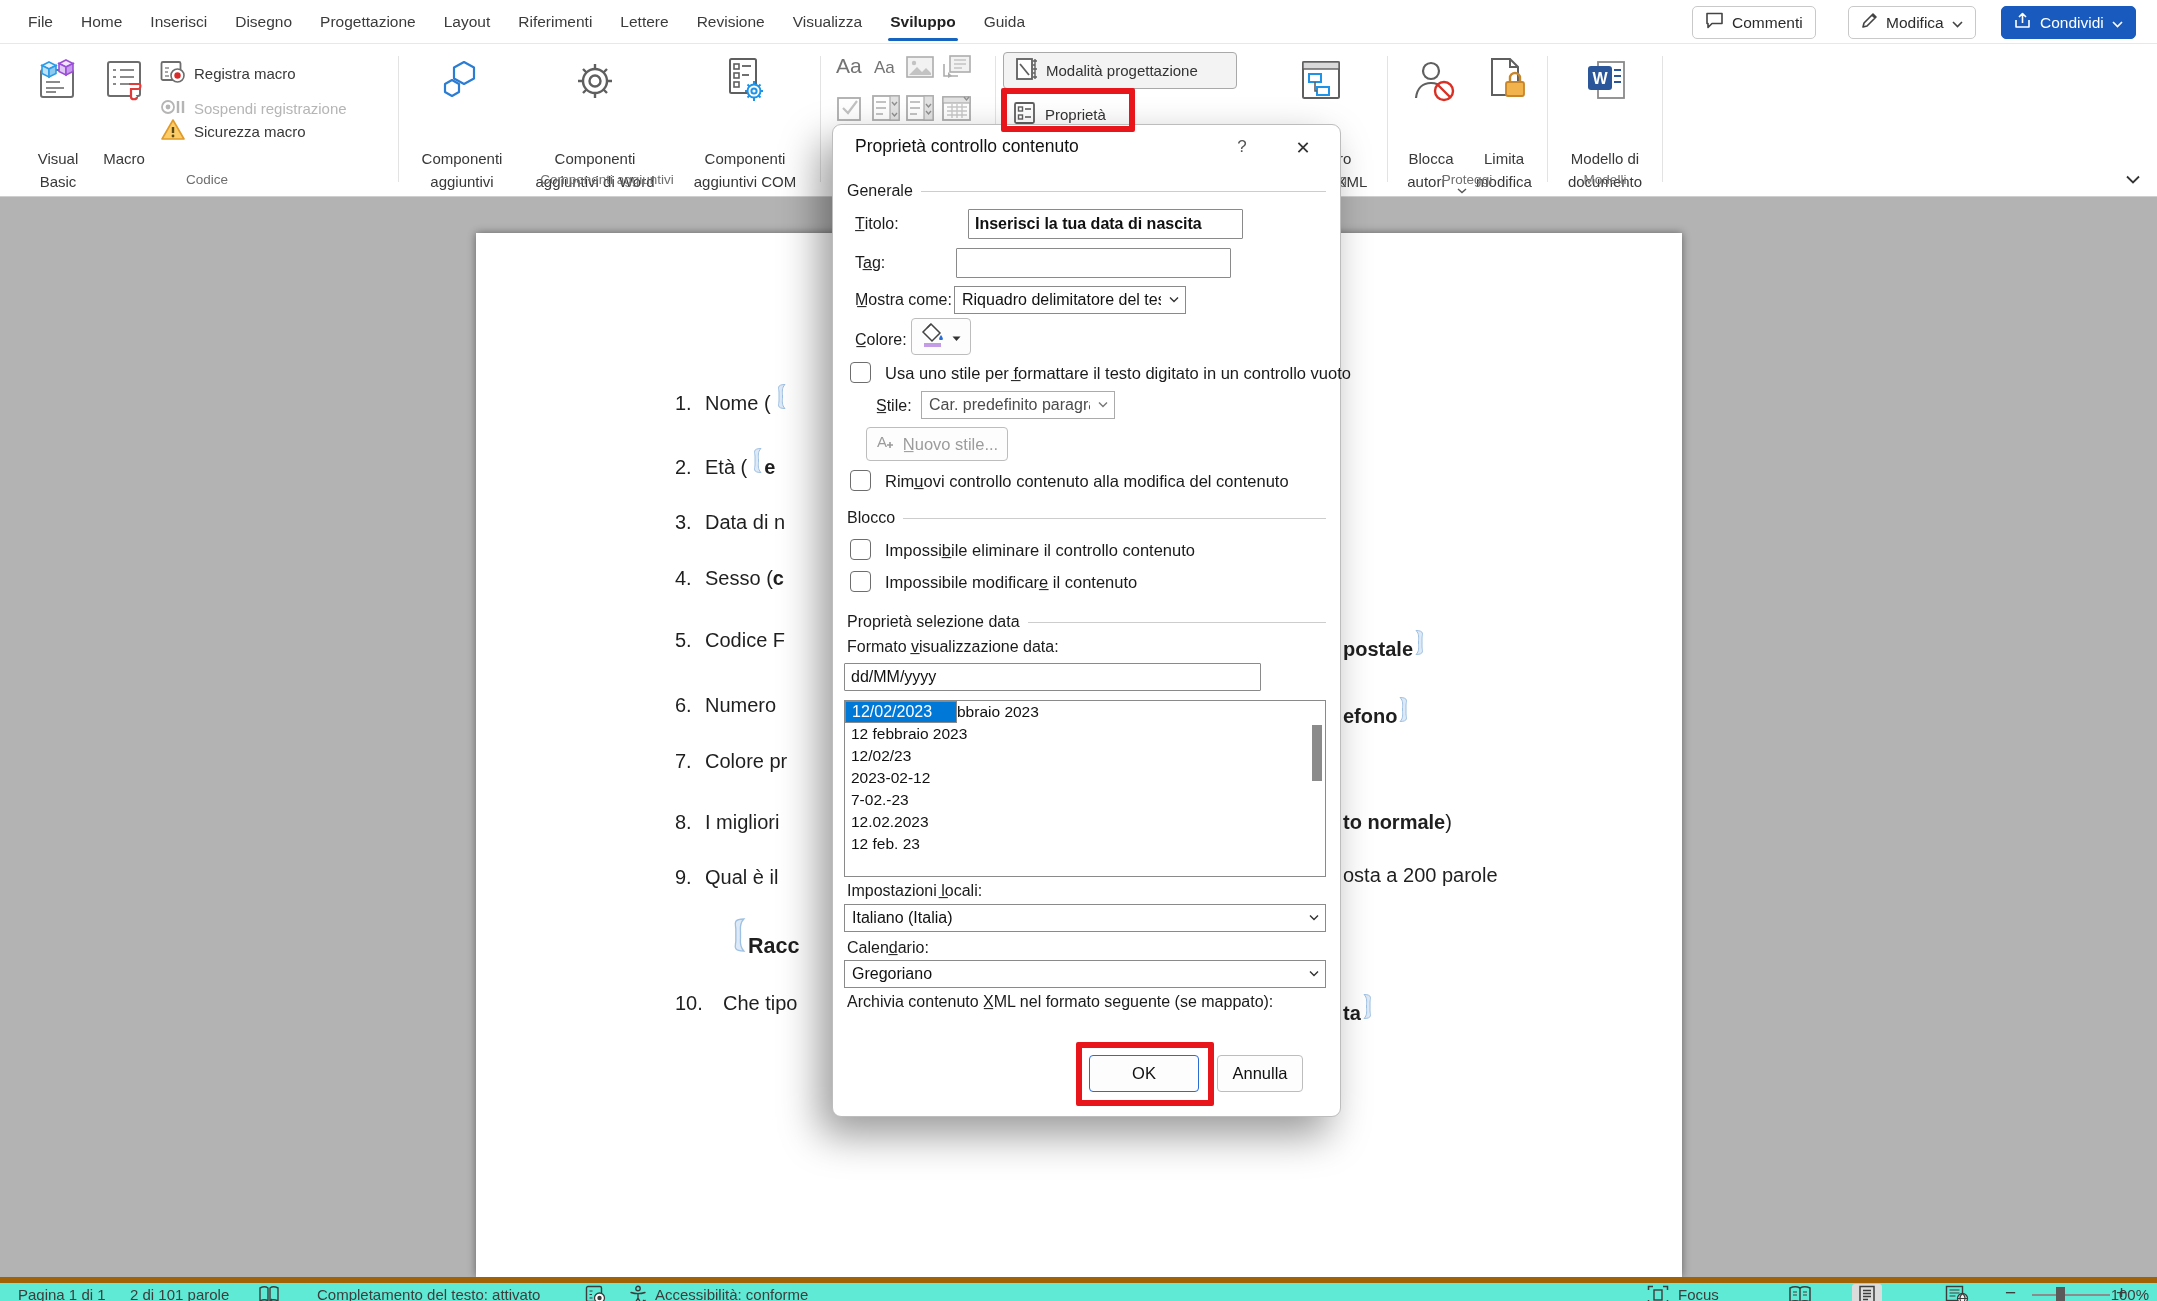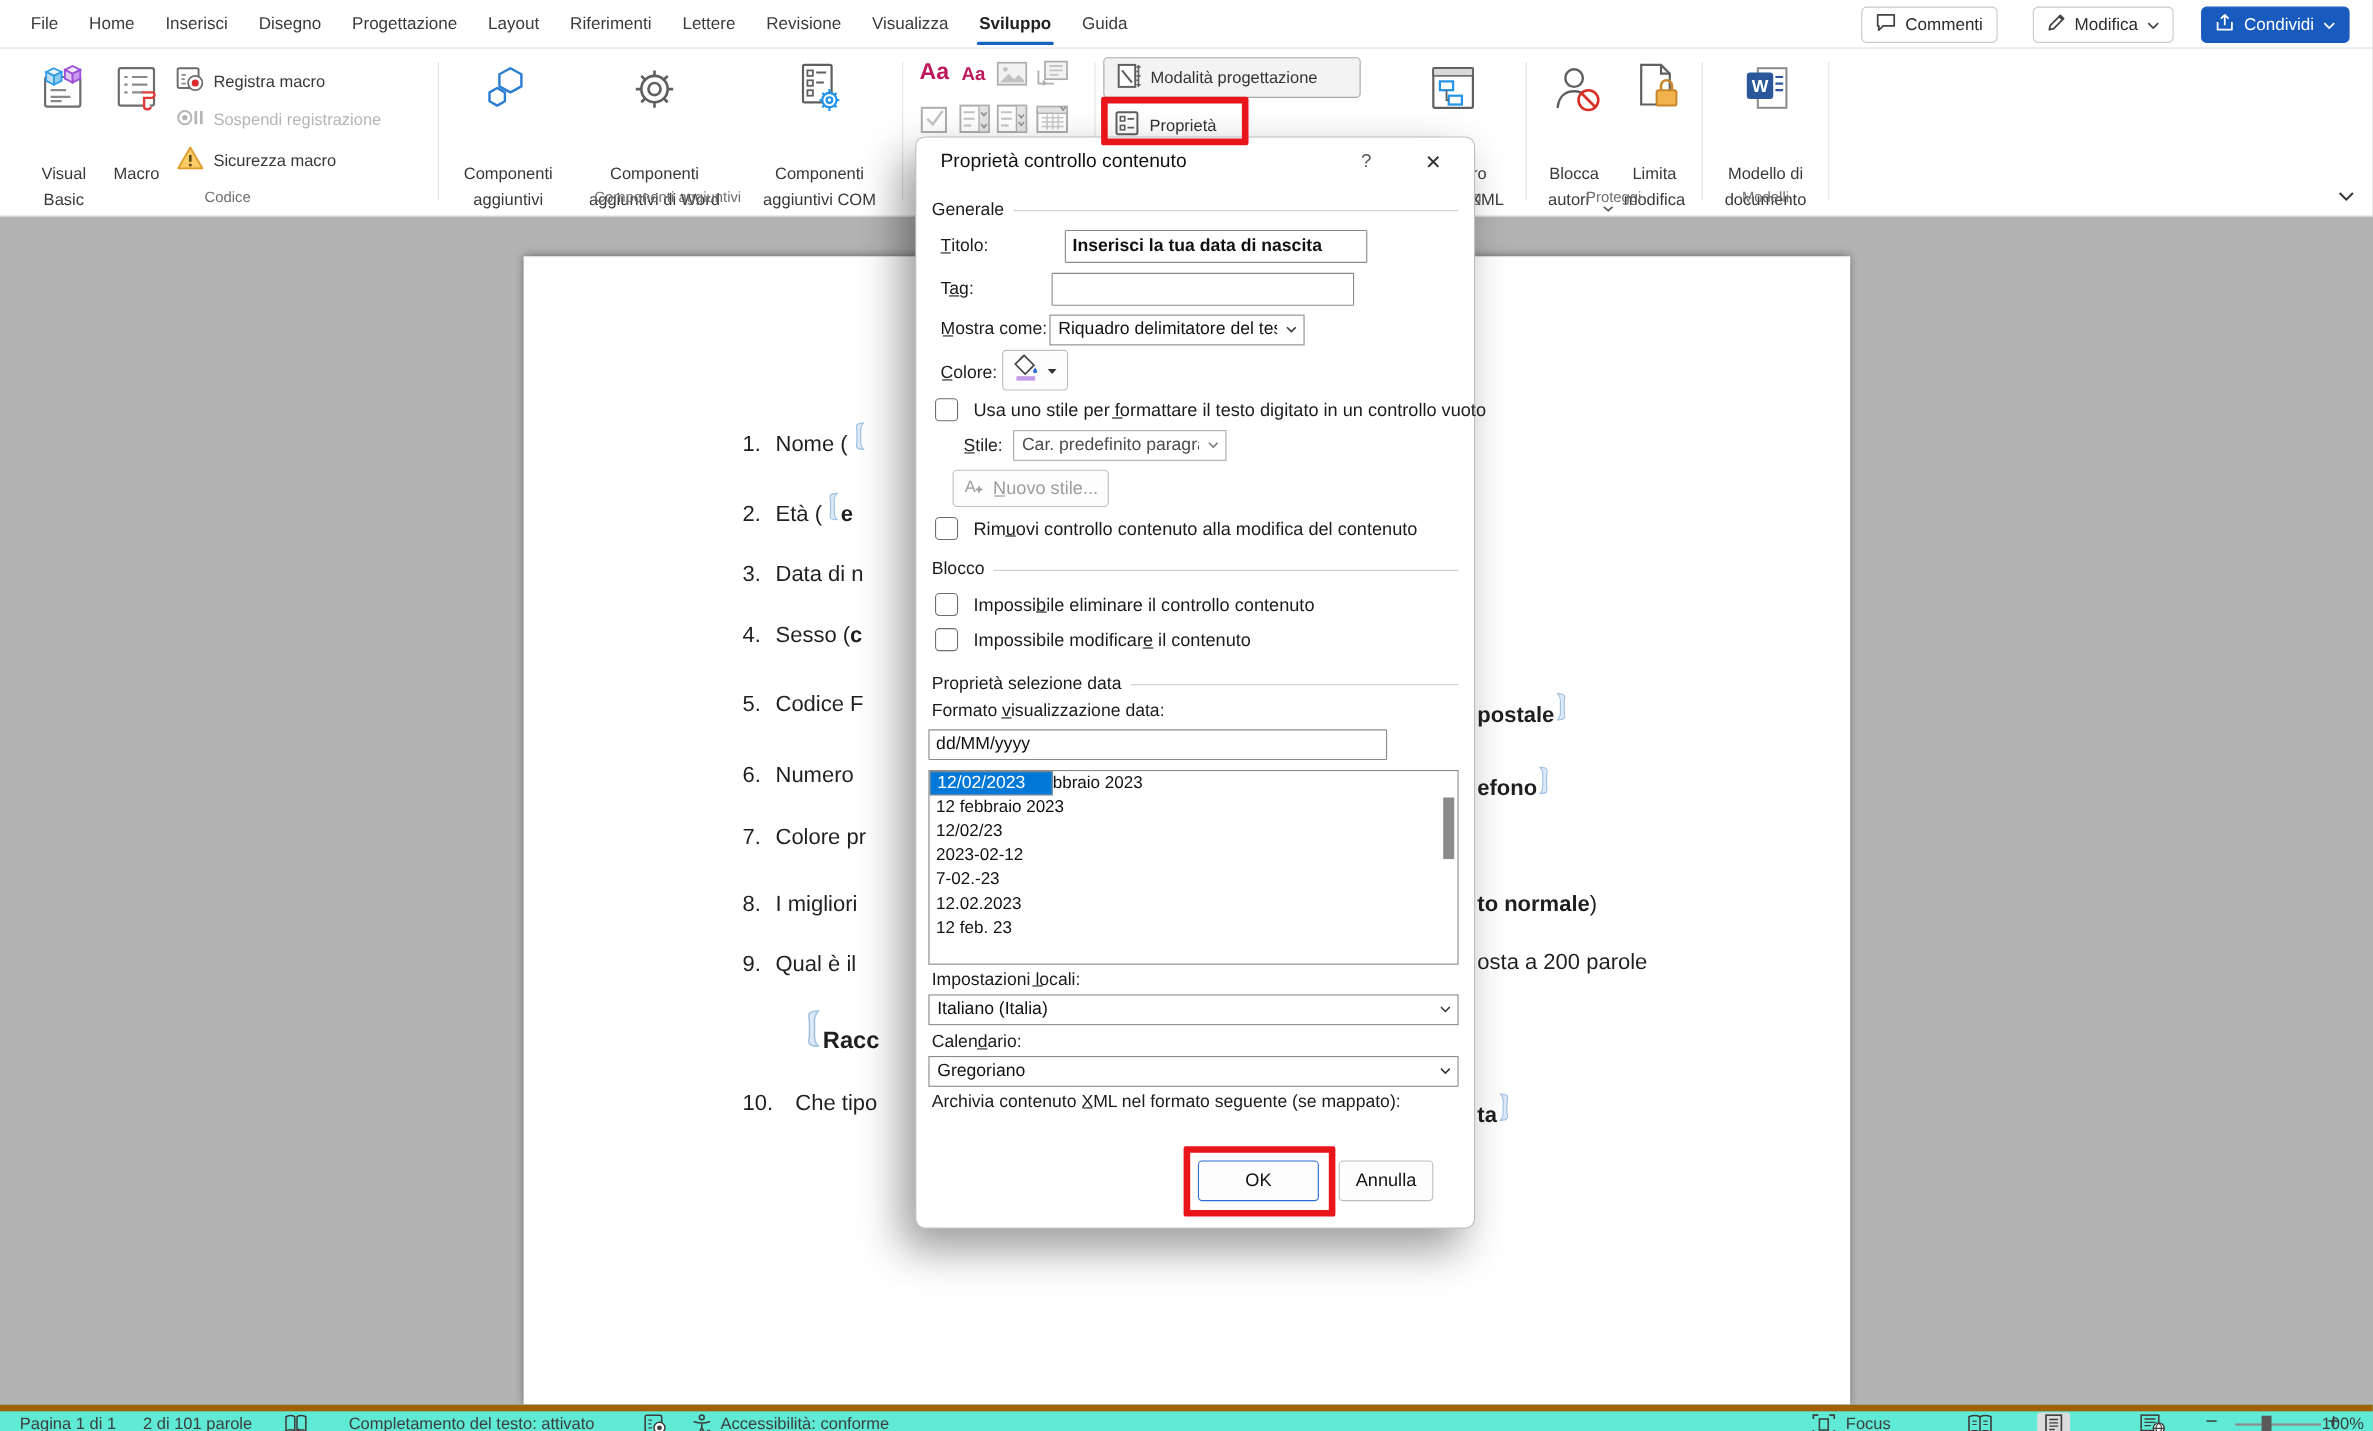--- a/index.html
+++ b/index.html
@@ -20,21 +20,21 @@
     display:flex;align-items:center;gap:8px;padding:0 12px;font-size:15.5px;color:#2b2b2b}
   .tb-btn svg{flex:0 0 auto}
   .share-btn{background:var(--accent_blue);border-color:var(--accent_blue);color:#fff}
   
   .ribbon{position:absolute;left:0;top:44px;width:2157px;height:153px;background:#fff;z-index:2;border-bottom:1px solid #cfcfcf}
   .rdiv{position:absolute;top:12px;width:1px;height:126px;background:#e3e3e3}
   .big-btn-label{position:absolute;font-size:15px;color:#383838;text-align:center;white-space:nowrap;transform:translateX(-50%)}
   .grp-label{position:absolute;font-size:13.5px;color:#6e6e6e;white-space:nowrap;transform:translateX(-50%)}
   .small-row{position:absolute;display:flex;align-items:center;gap:8px;font-size:15px;color:#383838;white-space:nowrap}
   .small-row.disabled{color:#b5b5b5}
-  .aa{font-size:21px;color:#be185d;font-weight:700}
+  .aa{font-size:21px;color:#737373;font-weight:400}
   .aa.sm{font-size:17px}
   .toggle-btn{position:absolute;left:1003px;top:8px;width:234px;height:37px;border:1px solid #a9a9a9;background:#f3f3f3;border-radius:4px;
     display:flex;align-items:center;gap:8px;padding:0 10px;font-size:15px;color:#333;white-space:nowrap}
   .prop-btn{position:absolute;left:1009px;top:52px;width:118px;height:36px;display:flex;align-items:center;gap:9px;padding:0 4px;font-size:15px;color:#333;white-space:nowrap}
   .chev-collapse{position:absolute;left:2126px;top:126px}
   
   .canvas{position:absolute;left:0;top:197px;width:2157px;height:1080px;background:#b3b3b3;z-index:0}
   .page{position:absolute;left:476px;top:36px;width:1206px;height:1044px;background:#fff;box-shadow:0 0 8px rgba(0,0,0,.45)}
   .doc-row{position:absolute;font-size:20px;color:#1f1f1f;white-space:nowrap;display:flex;align-items:flex-end}
   .doc-num{display:inline-block;width:30px}
@@ -158,21 +158,21 @@
     <span>Registra macro</span>
   </div>
   <div class="small-row disabled" style="left:160px;top:52px">
     <span><svg width="26" height="22" viewBox="0 0 26 22">
           <circle cx="8" cy="11" r="6" fill="none" stroke="#b5b5b5" stroke-width="1.8"></circle>
           <circle cx="8" cy="11" r="2.4" fill="#b5b5b5"></circle>
           <path d="M18 5v12M23 5v12" stroke="#b5b5b5" stroke-width="2.4"></path>
         </svg></span>
     <span>Sospendi registrazione</span>
   </div>
-  <div class="small-row" style="left:160px;top:88px">
+  <div class="small-row" style="left:160px;top:74px">
     <span><svg width="26" height="24" viewBox="0 0 26 24">
           <path d="M13 2L24 21H2z" fill="#fbcc67" stroke="#e09a28" stroke-width="1.6" stroke-linejoin="round"></path>
           <path d="M13 9v6" stroke="#5c4a12" stroke-width="2.4"></path>
           <circle cx="13" cy="18" r="1.4" fill="#5c4a12"></circle>
         </svg></span>
     <span>Sicurezza macro</span>
   </div>
   <div class="grp-label" style="left:207px;top:128px">Codice</div>
   <div class="rdiv" style="left:398px"></div>
 

